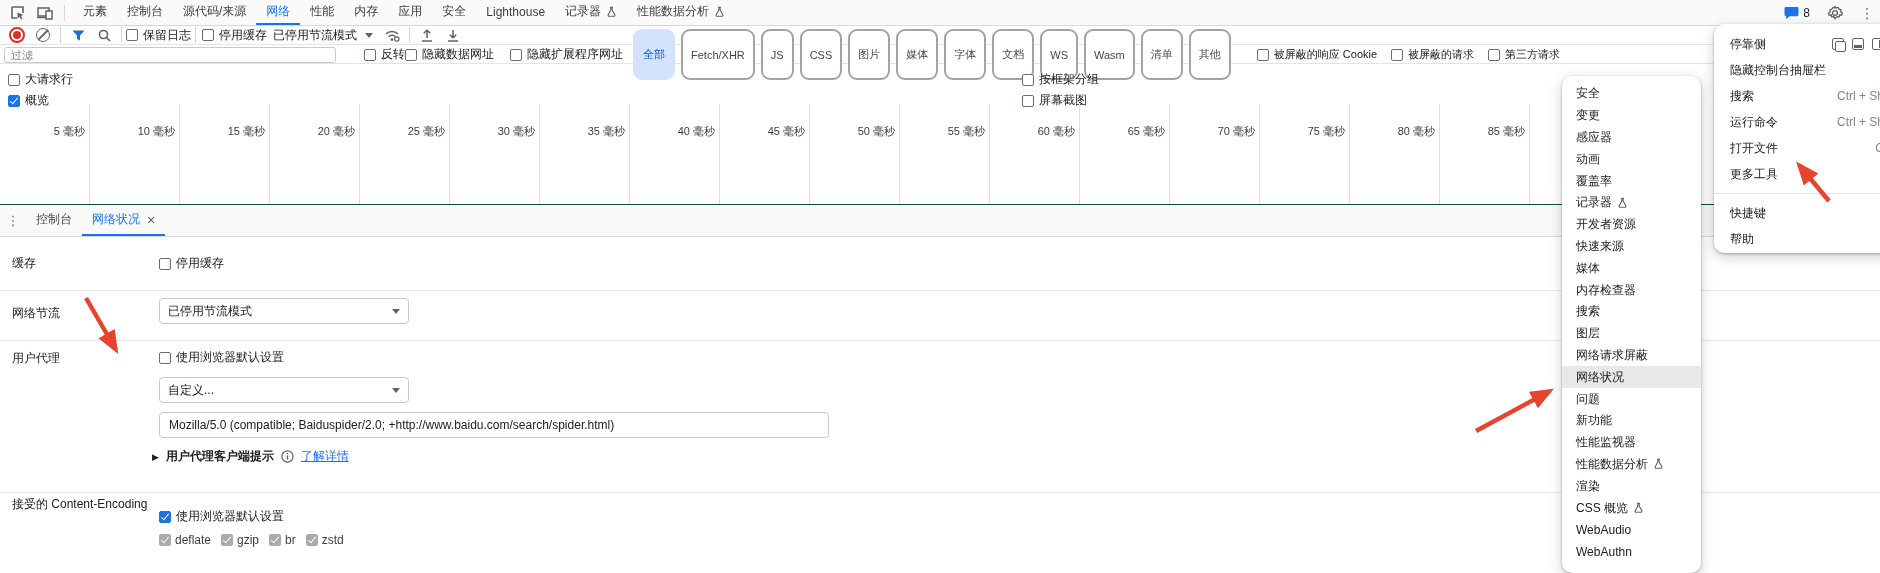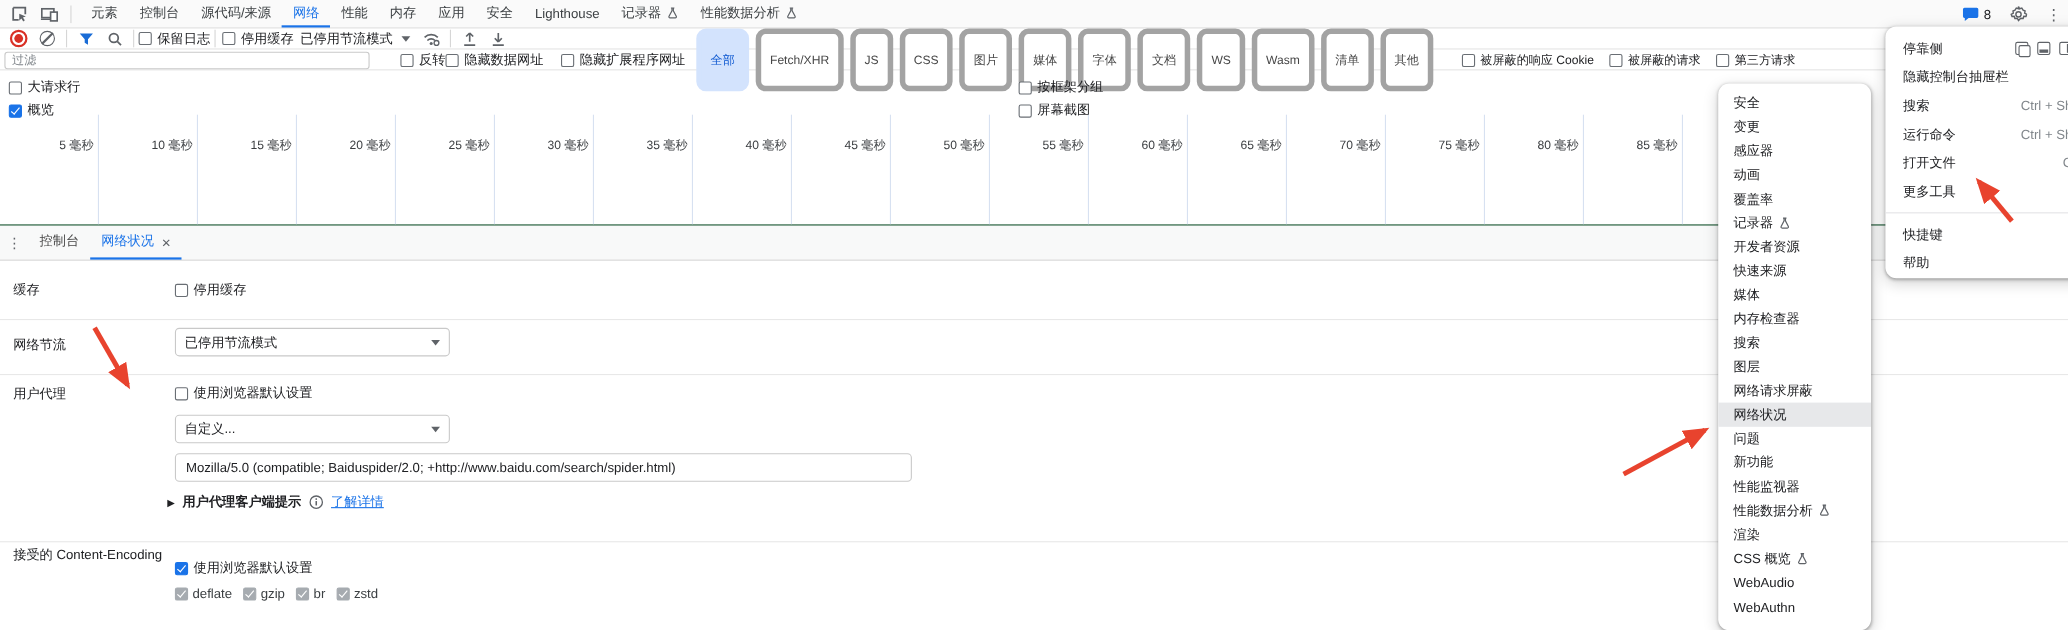--- a/index.html
+++ b/index.html
@@ -34,27 +34,27 @@
   .cb.dis{background:#a6abb0;border-color:#a6abb0;}
   .toolbar-select{display:flex;align-items:center;gap:8px;padding:0 6px;color:#202124;white-space:nowrap;}
   .caret{width:0;height:0;border-left:4px solid transparent;border-right:4px solid transparent;border-top:5px solid #5f6368;flex:none;}
   
   .filterrow{position:absolute;left:0;top:46px;width:1880px;height:18px;display:flex;align-items:center;
              border-bottom:1px solid #e4e4e4;padding-left:4px;box-sizing:border-box;background:#fff;height:18px;}
   .filter-input{width:318px;height:14px;border:1px solid #c9c9c9;border-radius:3px;font:11px "Liberation Sans",sans-serif;
                 padding:0 6px;color:#202124;outline:none;margin-right:28px;}
   .filter-input::placeholder{color:#80868b;}
   .chips{display:flex;align-items:center;gap:6px;margin:0 10px;}
-  .chip{height:15px;padding:16px 8px;border:5px solid #a3a3a3;border-radius:9px;display:flex;align-items:center;
+  .chip{height:15px;padding:16px 8px;border:2px solid #a3a3a3;border-radius:9px;display:flex;align-items:center;
         color:#474747;background:#fff;white-space:nowrap;font-size:11px;}
   .chip.f-active{background:#d3e3fd;border-color:#d3e3fd;color:#0b57d0;}
   .filter-cbs{display:flex;align-items:center;gap:14px;margin-left:16px;font-size:11px;}
   
   .optrow{position:absolute;left:8px;display:flex;align-items:center;gap:6px;}
-  .optrow-r{position:absolute;left:926px;display:flex;align-items:center;gap:6px;}
+  .optrow-r{position:absolute;left:1022px;display:flex;align-items:center;gap:6px;}
   
   .overview{position:absolute;left:0;top:104px;width:1880px;height:100px;border-bottom:4px solid #14532d;display:flex;overflow:hidden;}
   .ruler-cell{width:90px;flex:none;border-right:1px solid #d7e1f1;position:relative;height:100%;box-sizing:border-box;}
   .ruler-cell span{position:absolute;right:4px;top:20px;font-size:11px;color:#3a3d40;white-space:nowrap;}
   
   .drawer-tabs{position:absolute;left:0;top:205px;width:1880px;height:31px;background:#f8f9f9;
                border-bottom:1px solid #d8d8d8;display:flex;align-items:stretch;}
   .dtab{display:flex;align-items:center;gap:7px;padding:0 10px;color:#474747;border-bottom:2px solid transparent;white-space:nowrap;}
   .dtab.f-active{color:#1a73e8;border-bottom-color:#1a73e8;}
   .tab-close{display:none;color:#5f6368;font-size:14px;line-height:1;}

